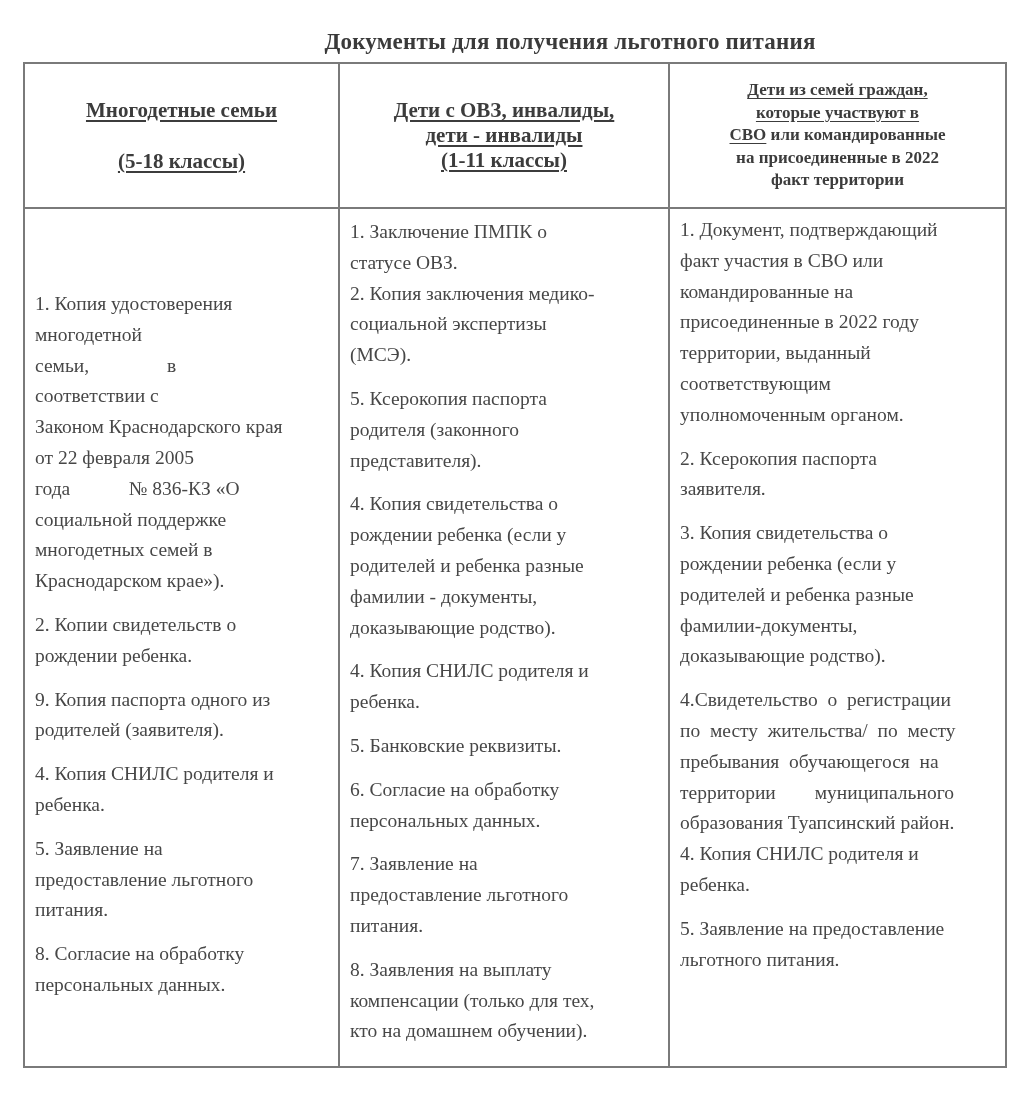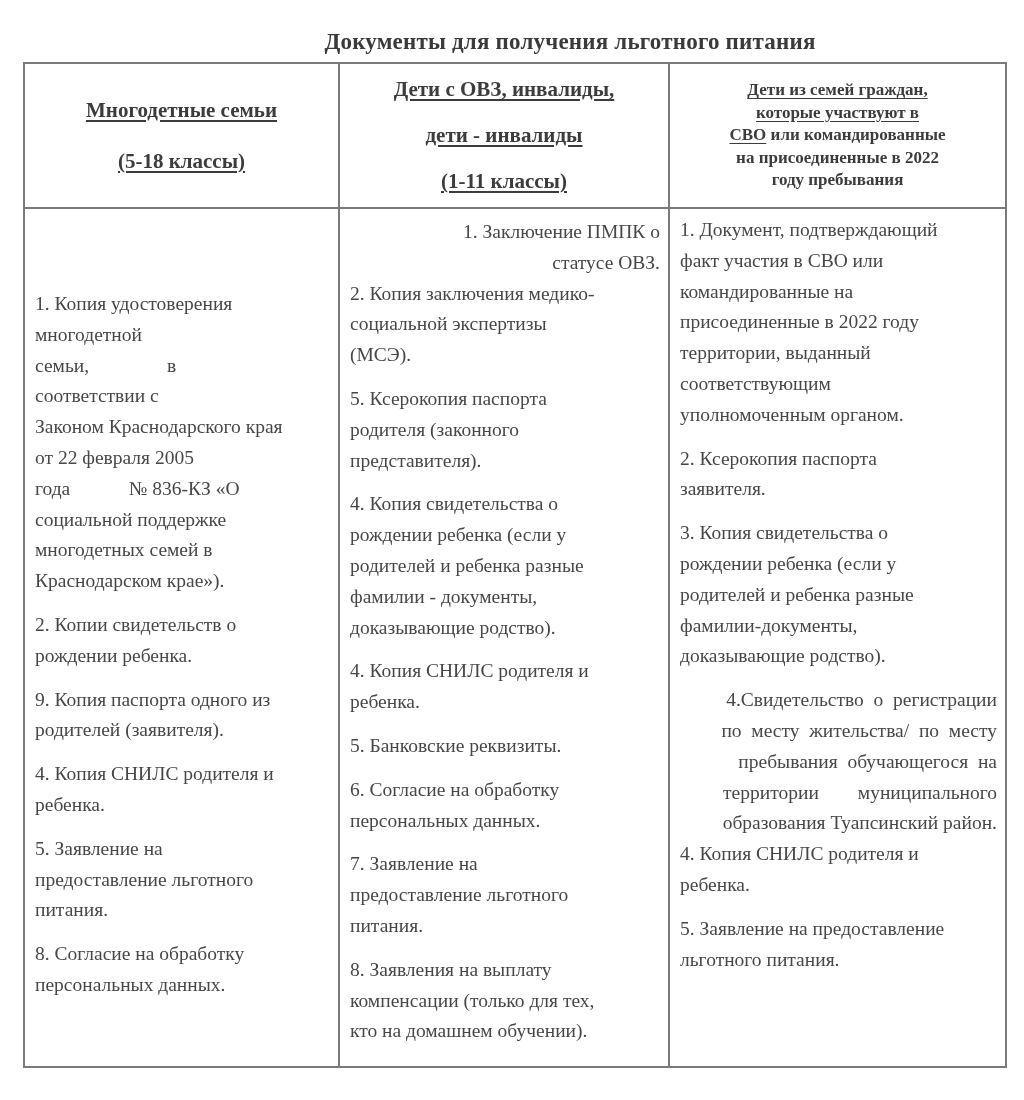--- a/index.html
+++ b/index.html
@@ -49,35 +49,35 @@
   .doc-table thead tr { height: 145px; }
   .doc-table th {
     font-size: 21px;
     font-weight: bold;
     color: #3c3c3c;
     text-align: center;
     vertical-align: middle;
     padding: 2px 6px;
   }
   .hwrap-1 { display: flex; flex-direction: column; gap: 26px; justify-content: center; }
-  .hwrap-2 { display: flex; flex-direction: column; gap: 21px; }
+  .hwrap-2 { display: flex; flex-direction: column; }
   .hwrap-3 { line-height: 1.32; font-size: 17px; }
   .hwrap-3 .hline { white-space: pre-wrap; }
   .u { text-decoration: underline; text-underline-offset: 3px; }
   td.cell {
     font-size: 19.5px;
     line-height: 1.58;
     color: #474747;
     padding: 6px 8px 6px 10px;
   }
   .cell p {
     margin: 0 0 13px 0;
     white-space: pre-wrap;
   }
-  .cell p.tight { margin-bottom: 0; text-align: right; }
+  .cell p.tight { margin-bottom: 0; }
   td.cell-1 { padding-top: 80px; }
   td.cell-2 { padding-top: 8px; }
   td.cell-3 { }
 </style>
 </head>
 <body>
 
 <div class="page">
 
   <h1 class="page-title">Документы для получения льготного питания</h1>
@@ -102,21 +102,21 @@
             <span class="u">дети - инвалиды</span>
             <span class="u">(1-11 классы)</span>
           </div>
         </th>
         <th>
           <div class="hwrap-3">
             <div class="hline"><span class="u">Дети из семей граждан,</span><span></span></div>
             <div class="hline"><span class="u">которые участвуют в</span><span></span></div>
             <div class="hline"><span class="u">СВО</span><span> или командированные</span></div>
             <div class="hline"><span class="u"></span><span>на присоединенные в 2022</span></div>
-            <div class="hline"><span class="u"></span><span>году пребывания</span></div>
+            <div class="hline"><span class="u"></span><span>факт территории</span></div>
           </div>
         </th>
       </tr>
     </thead>
     <tbody>
       <tr>
         <td class="cell cell-1">
           <p>1. Копия удостоверения
 многодетной
 семьи,                в

